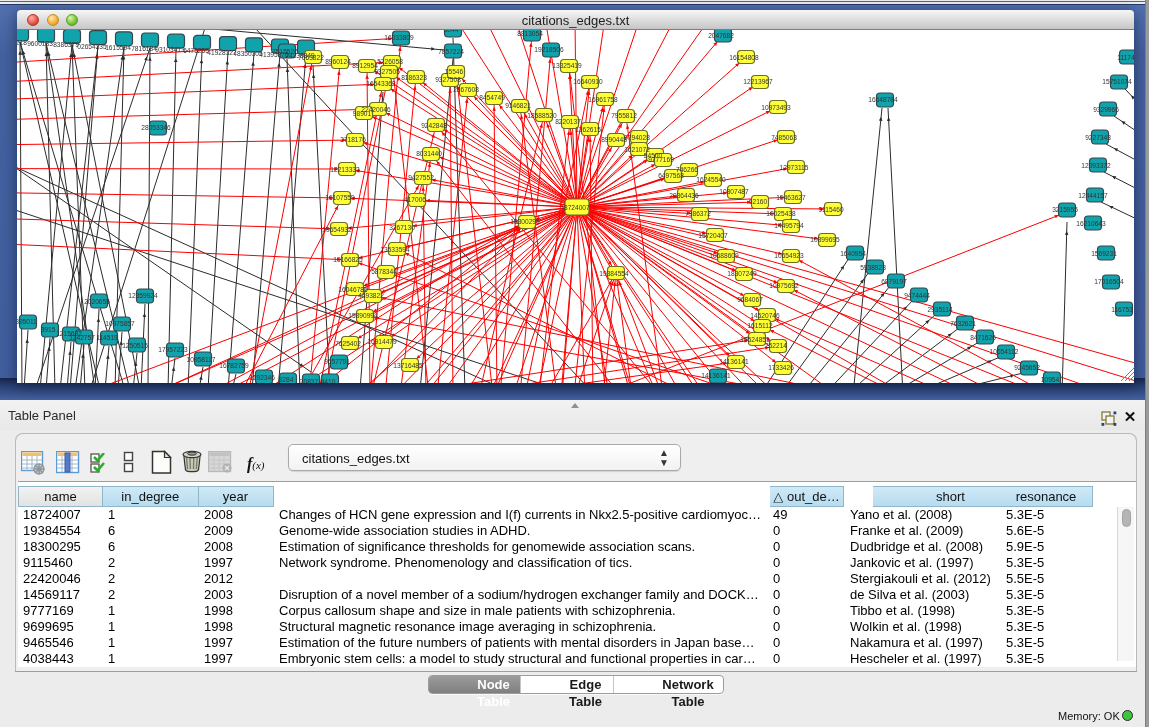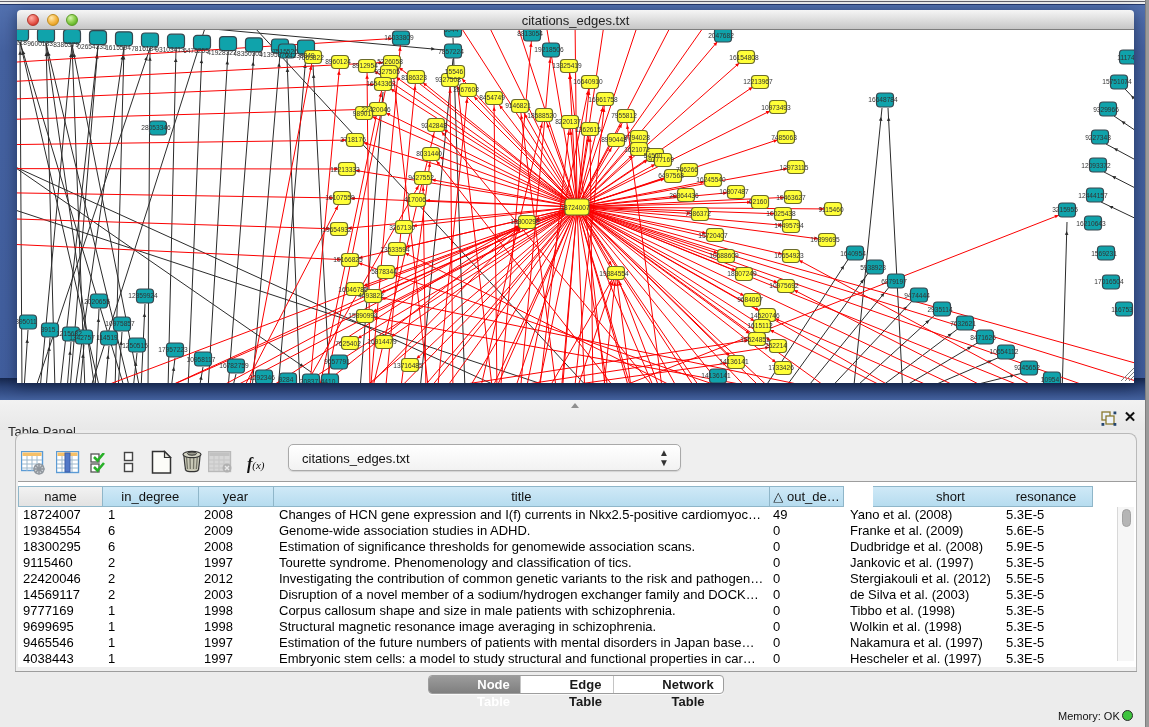--- a/index.html
+++ b/index.html
@@ -21,21 +21,21 @@
 #titlebar .tl { position:absolute; top:10.5px; font-size:13px; color:#222; width:100%; text-align:center; line-height:0; }
 .light { position:absolute; top:4px; width:12px; height:12px; border-radius:50%; }
 #lr { left:10px; background:radial-gradient(circle at 35% 30%, #ffb0a6, #ec6b60 45%, #d83c30 75%); border:1px solid #b2352c; }
 #ly { left:29.5px; background:radial-gradient(circle at 35% 30%, #ffe9b0, #f6bc4e 45%, #e8a123 75%); border:1px solid #c08c1e; }
 #lg { left:49px; background:radial-gradient(circle at 35% 30%, #d6f5b0, #8ed04e 45%, #63b52a 75%); border:1px solid #5b9b26; }
 #gcontent { position:absolute; left:0; top:20px; width:1117px; height:353px; background:#fff; overflow:hidden; }
 
 
 #tpanel { position:absolute; left:0; top:400px; width:1149px; height:327px; background:#ececec; }
 #tphead { position:absolute; left:0; top:0; width:1149px; height:30px; background:linear-gradient(#f2f2f2,#e8e8e8); }
-#tphead .cap { position:absolute; left:8px; top:8px; font-size:13px; color:#2b2b2b;margin-top:16px; }
+#tphead .cap { position:absolute; left:8px; top:8px; font-size:13px; color:#2b2b2b; }
 #floatico { position:absolute; left:1101px; top:11px; width:16px; height:15px; }
 #closeico { position:absolute; left:1122px; top:9px; width:16px; height:16px; font-size:15px; font-weight:bold; color:#111; line-height:16px; text-align:center; }
 
 #innerbox { position:absolute; left:15px; top:33px; width:1122px; height:238px; background:#efefef; border:1px solid #b9b9b9; border-radius:8px 8px 0 0; border-bottom:none; }
 
 
 #toolbar { position:absolute; left:0px; top:10px; width:1100px; height:34px; }
 .tbico { position:absolute; top:2px; }
 #dropdown { position:absolute; left:272px; top:0px; width:393px; height:27px; background:linear-gradient(#ffffff,#f2f2f2); border:1px solid #a9a9a9; border-radius:5px; box-shadow:0 1px 1px rgba(0,0,0,.12); }
 #dropdown .txt { position:absolute; left:13px; top:6px; font-size:13px; color:#111; }
@@ -621,21 +621,20 @@
           <div id="dropdown">
             <div class="txt">citations_edges.txt</div>
             <div class="arr">▲<br>▼</div>
           </div>
         </div>
       <div id="tblwrap">
         <div id="thead">
             <div class="hc first" style="left:0px;width:85px">name</div>
             <div class="hc " style="left:85px;width:95.5px">in_degree</div>
             <div class="hc " style="left:180.5px;width:75.0px">year</div>
-            <div class="hc " style="left:255.5px;width:496.5px">title</div>
             <div class="hc " style="left:752px;width:74px">△ out_de…</div>
             <div class="hc " style="left:855px;width:156px">short</div>
             <div class="hc " style="left:982px;width:93px">resonance</div>
           </div>
         <div id="tbody">
             <div class="tr" style="top:0px">
               <span class="td" style="left:5px;width:78px">18724007</span>
               <span class="td" style="left:90px;width:88px">1</span>
               <span class="td" style="left:186px;width:66px">2008</span>
               <span class="td" style="left:261px;width:488px">Changes of HCN gene expression and I(f) currents in Nkx2.5-positive cardiomyoc…</span>
@@ -658,30 +657,29 @@
               <span class="td" style="left:186px;width:66px">2008</span>
               <span class="td" style="left:261px;width:488px">Estimation of significance thresholds for genomewide association scans.</span>
               <span class="td" style="left:755px;width:68px">0</span>
               <span class="td" style="left:832px;width:148px">Dudbridge et al. (2008)</span>
               <span class="td" style="left:988px;width:86px">5.9E-5</span>
             </div>
             <div class="tr" style="top:48px">
               <span class="td" style="left:5px;width:78px">9115460</span>
               <span class="td" style="left:90px;width:88px">2</span>
               <span class="td" style="left:186px;width:66px">1997</span>
-              <span class="td" style="left:261px;width:488px">Tourette syndrome. Phenomenology and classification of tics.</span>
+              <span class="td" style="left:261px;width:488px">Network syndrome. Phenomenology and classification of tics.</span>
               <span class="td" style="left:755px;width:68px">0</span>
               <span class="td" style="left:832px;width:148px">Jankovic et al. (1997)</span>
               <span class="td" style="left:988px;width:86px">5.3E-5</span>
             </div>
             <div class="tr" style="top:64px">
               <span class="td" style="left:5px;width:78px">22420046</span>
               <span class="td" style="left:90px;width:88px">2</span>
               <span class="td" style="left:186px;width:66px">2012</span>
-              <span class="td" style="left:261px;width:488px">Investigating the contribution of common genetic variants to the risk and pathogen…</span>
               <span class="td" style="left:755px;width:68px">0</span>
               <span class="td" style="left:832px;width:148px">Stergiakouli et al. (2012)</span>
               <span class="td" style="left:988px;width:86px">5.5E-5</span>
             </div>
             <div class="tr" style="top:80px">
               <span class="td" style="left:5px;width:78px">14569117</span>
               <span class="td" style="left:90px;width:88px">2</span>
               <span class="td" style="left:186px;width:66px">2003</span>
               <span class="td" style="left:261px;width:488px">Disruption of a novel member of a sodium/hydrogen exchanger family and DOCK…</span>
               <span class="td" style="left:755px;width:68px">0</span>

